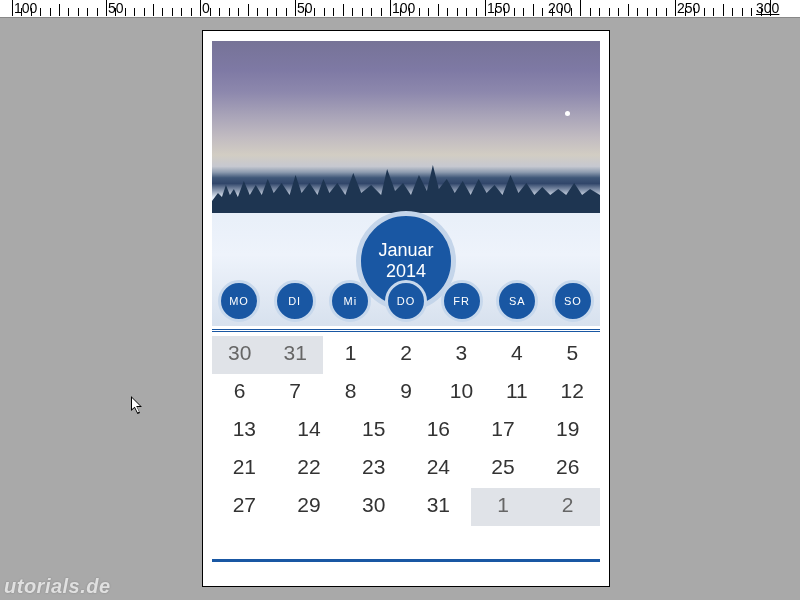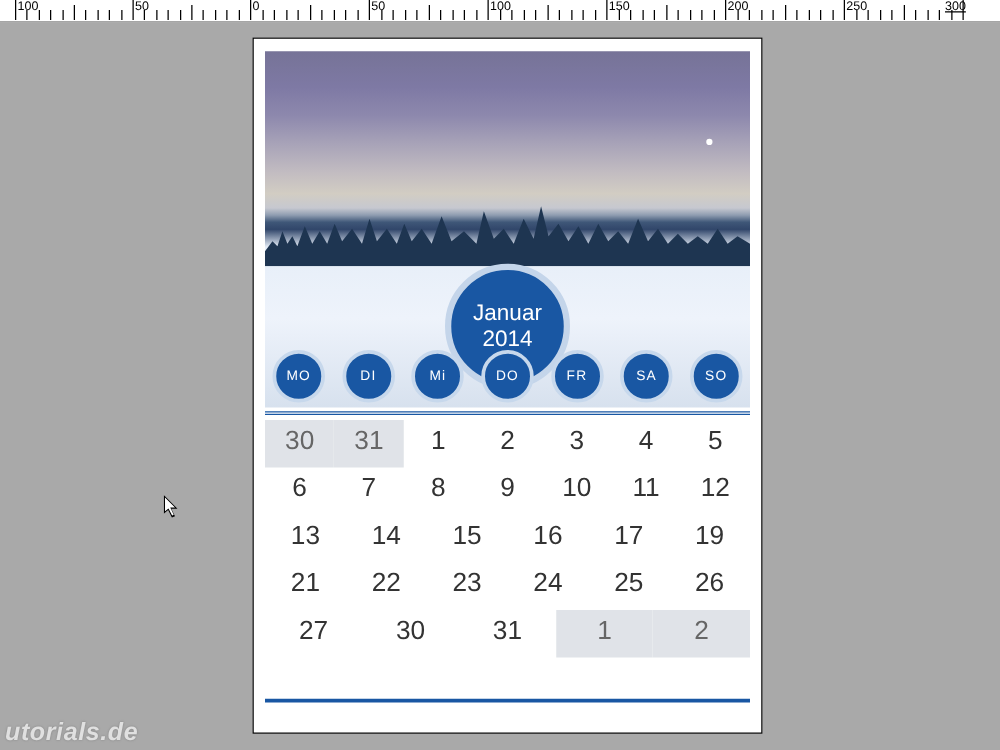--- a/index.html
+++ b/index.html
@@ -8,21 +8,21 @@
 
   
   .ruler {
     position: absolute; top: 0; left: 0; width: 800px; height: 18px;
     background: #fff; border-bottom: 1px solid #888;
   }
   .ruler-inner { position: absolute; left: 0; top: 0; width: 800px; height: 16px; }
   .tick-major { position: absolute; top: 0; width: 1px; height: 16px; background: #000; }
   .tick-minor { position: absolute; top: 8px; width: 1px; height: 8px; background: #000; }
   .tick-half  { position: absolute; top: 4px; width: 1px; height: 12px; background: #000; }
-  .tick-label { position: absolute; top: 0; font-size: 10px; color: #000; }
+  .tick-label { position: absolute; top: 0; font-size: 14px; color: #000; }
 
   
   .canvas-wrap {
     position: absolute; top: 18px; left: 0; width: 800px; height: 582px;
     background: #a9a9a9;
   }
   .document {
     position: absolute; left: 202px; top: 12px; width: 408px; height: 557px;
     background: #fff; border: 1px solid #000;
   }
@@ -158,21 +158,21 @@
       <div class="tick-minor" style="left: 494.5px;"></div>
       <div class="tick-minor" style="left: 504px;"></div>
       <div class="tick-minor" style="left: 513.5px;"></div>
       <div class="tick-minor" style="left: 523px;"></div>
       <div class="tick-half" style="left: 532.5px;"></div>
       <div class="tick-minor" style="left: 542px;"></div>
       <div class="tick-minor" style="left: 551.5px;"></div>
       <div class="tick-minor" style="left: 561px;"></div>
       <div class="tick-minor" style="left: 570.5px;"></div>
       <div class="tick-major" style="left: 580px;"></div>
-      <div class="tick-label" style="left: 582px;">200</div>
+      <div class="tick-label" style="left: 548px;">200</div>
       <div class="tick-minor" style="left: 589.5px;"></div>
       <div class="tick-minor" style="left: 599px;"></div>
       <div class="tick-minor" style="left: 608.5px;"></div>
       <div class="tick-minor" style="left: 618px;"></div>
       <div class="tick-half" style="left: 627.5px;"></div>
       <div class="tick-minor" style="left: 637px;"></div>
       <div class="tick-minor" style="left: 646.5px;"></div>
       <div class="tick-minor" style="left: 656px;"></div>
       <div class="tick-minor" style="left: 665.5px;"></div>
       <div class="tick-major" style="left: 675px;"></div>
@@ -249,20 +249,21 @@
           <div class="row">
             <div class="cell">21</div>
             <div class="cell">22</div>
             <div class="cell">23</div>
             <div class="cell">24</div>
             <div class="cell">25</div>
             <div class="cell">26</div>
           </div>
           <div class="row">
             <div class="cell">27</div>
+            <div class="cell">29</div>
             <div class="cell">30</div>
             <div class="cell">31</div>
             <div class="cell out">1</div>
             <div class="cell out">2</div>
           </div>
           <div class="footer-line"></div>
       </div>
     </div>
   </div>
 

